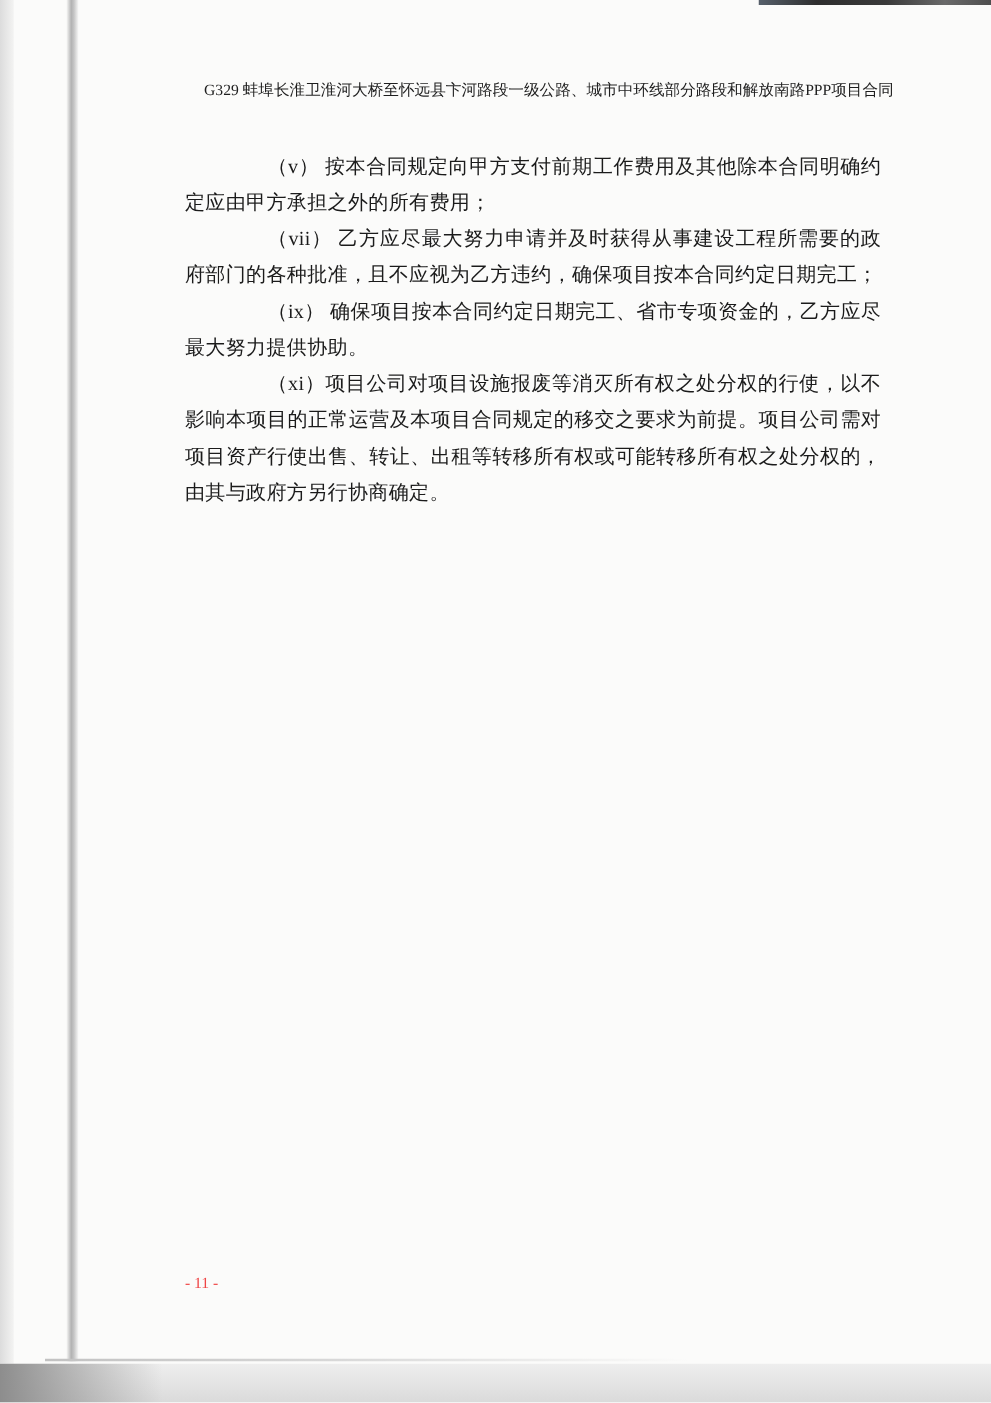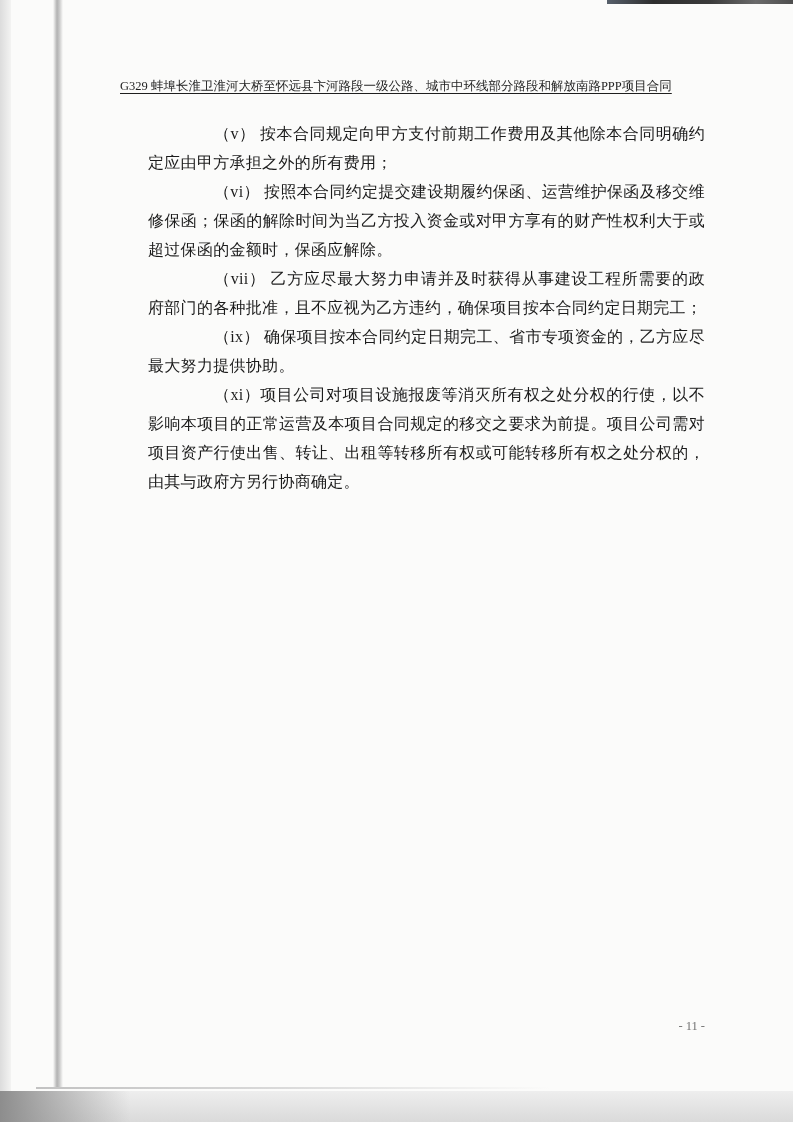--- a/index.html
+++ b/index.html
@@ -34,61 +34,59 @@
   .bottom-band {
     position: absolute; top: 1091px; left: 0; width: 793px; height: 31px;
     background: linear-gradient(to bottom, #eeeeee, #dadada);
   }
   .bottom-band::before {
     content: ""; position: absolute; left: 0; top: 0; width: 130px; height: 100%;
     background: linear-gradient(to right, #8d8d8d, rgba(141,141,141,0));
   }
   
   .doc-header {
-    position: absolute; top: 78px; left: 120px; width: 595px;
-    text-align: left;
+    position: absolute; top: 64px; left: 120px; width: 595px;
+    text-align: right;
     font-size: 12.5px; line-height: 17px;
     color: #1e1e1e;
-    text-decoration: underline;
     text-underline-offset: 3px;
   }
   .doc-body {
     position: absolute; top: 119px; left: 148px; width: 557px;
   }
   .doc-body p {
     margin: 0; padding: 0;
     font-size: 16px; line-height: 29px;
     text-align: justify;
     text-indent: 66px;
     color: #1b1b1b;
     letter-spacing: 0.3px;
   }
   .page-number {
     position: absolute; top: 1019px; left: 148px; width: 557px;
-    text-align: right;
+    text-align: left;
     font-size: 12.5px;
-    color: #737373;
+    color: #ef4444;
   }
 </style>
 </head>
 <body>
 
 <div class="scan-page">
 
   <div class="top-right-bar"></div>
   <div class="left-strip"></div>
   <div class="left-fold-line"></div>
   <div class="bottom-line"></div>
   <div class="bottom-band"></div>
 
   <div class="doc-header">G329 蚌埠长淮卫淮河大桥至怀远县卞河路段一级公路、城市中环线部分路段和解放南路PPP项目合同</div>
 
   <div class="doc-body">
     <p>（v） 按本合同规定向甲方支付前期工作费用及其他除本合同明确约定应由甲方承担之外的所有费用；</p>
-    <p>（vi） 按照本合同约定提交建设期履约保函、运营维护保函及移交维修保函；保函的解除时间为当乙方投入资金或对甲方享有的财产性权利大于或超过保函的金额时，保函应解除。</p>
     <p>（vii） 乙方应尽最大努力申请并及时获得从事建设工程所需要的政府部门的各种批准，且不应视为乙方违约，确保项目按本合同约定日期完工；</p>
     <p>（ix） 确保项目按本合同约定日期完工、省市专项资金的，乙方应尽最大努力提供协助。</p>
     <p>（xi）项目公司对项目设施报废等消灭所有权之处分权的行使，以不影响本项目的正常运营及本项目合同规定的移交之要求为前提。项目公司需对项目资产行使出售、转让、出租等转移所有权或可能转移所有权之处分权的，由其与政府方另行协商确定。</p>
   </div>
 
   <div class="page-number">- 11 -</div>
 
 </div>
 
 </body></html>

